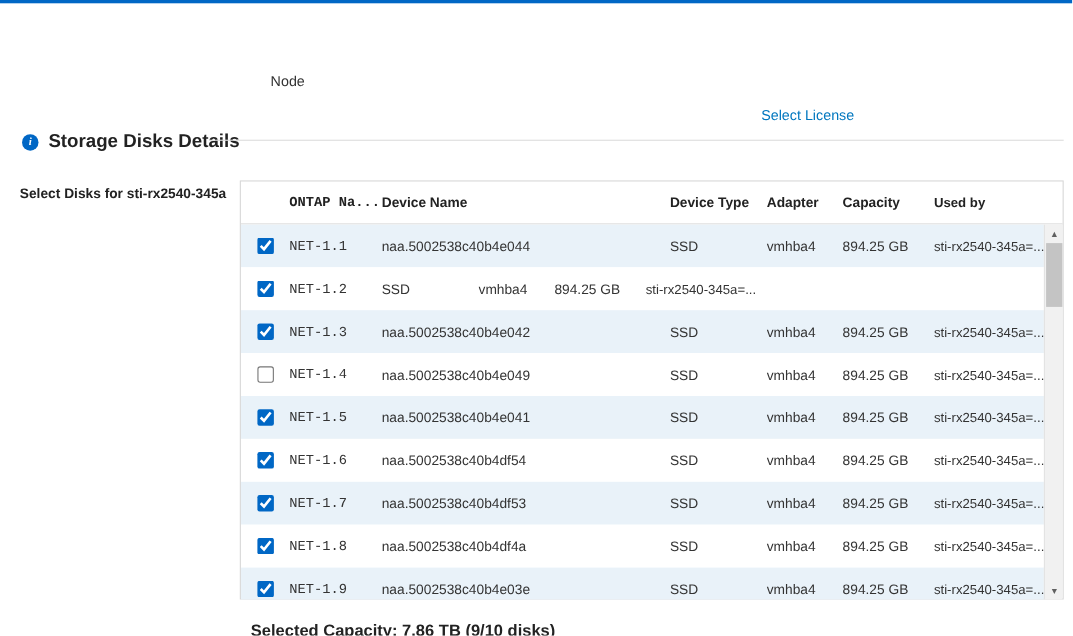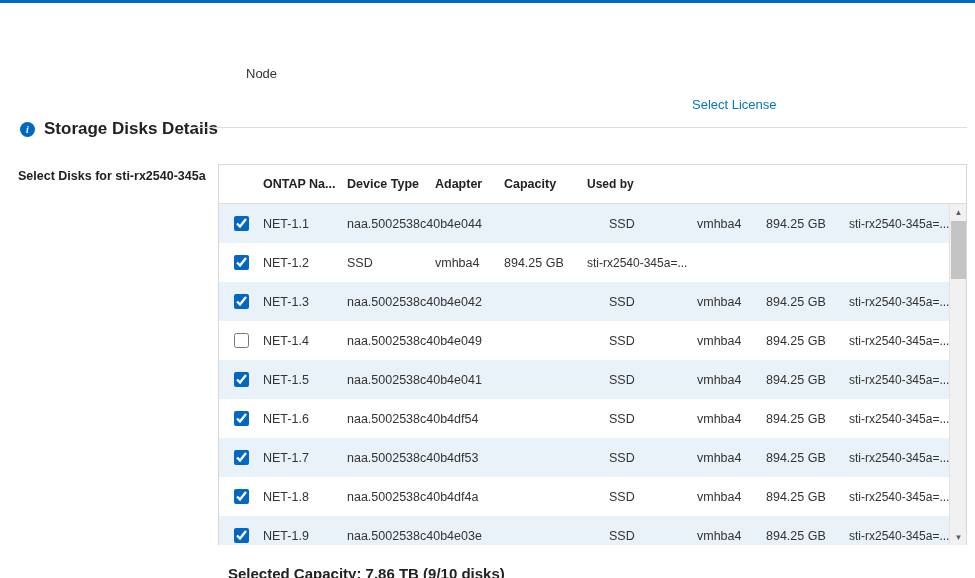--- a/index.html
+++ b/index.html
@@ -29,21 +29,21 @@
 
   
   .disk-table { position:absolute; top:164px; left:218px; width:749px; height:381px; border:1px solid #d8d8d8; background:#fff; }
   .t-header { display:flex; align-items:center; height:39px; border-bottom:1px solid #ddd; font-weight:bold; font-size:12.5px; color:#222; padding-right:17px; }
   .t-body { position:relative; height:341px; overflow:hidden; }
   .t-rows { width:calc(100% - 17px); }
   .t-row { display:flex; align-items:center; height:39px; font-size:12.5px; color:#333; background:#fff; }
   .t-row.stripe { background:var(--stripe,#E9F2F9); }
 
   .cell-check    { width:44px; display:flex; justify-content:center; align-items:center; }
-  .cell-ontap    { width:84px;  white-space:nowrap; overflow:hidden; }
+  .cell-ontap    { width:84px;  white-space:nowrap; overflow:hidden;font-family:Liberation Mono, monospace; }
   .cell-device   { width:262px; white-space:nowrap; overflow:hidden; }
   .cell-type     { width:88px;  white-space:nowrap; overflow:hidden; }
   .cell-adapter  { width:69px;  white-space:nowrap; overflow:hidden; }
   .cell-capacity { width:83px;  white-space:nowrap; overflow:hidden; }
   .cell-used     { flex:1; font-size:12px; white-space:nowrap; overflow:hidden; }
 
   .t-row input[type=checkbox] { width:15px; height:15px; accent-color:var(--accent,#0067C5); cursor:pointer; }
 
   
   .scrollbar { position:absolute; top:0; right:0; width:17px; height:341px; background:#f1f1f1; border-left:1px solid #e3e3e3; }
@@ -71,20 +71,21 @@
     <span class="section-title">Storage Disks Details</span>
   </div>
   <div class="section-divider"></div>
 
   <div class="select-disks-label">Select Disks for  sti-rx2540-345a</div>
 
   <div class="disk-table">
     <div class="t-header">
       <span class="cell-check"></span>
       <span class="cell-ontap">ONTAP Na...</span>
+      <span class="cell-device">Device Name</span>
       <span class="cell-type">Device Type</span>
       <span class="cell-adapter">Adapter</span>
       <span class="cell-capacity">Capacity</span>
       <span class="cell-used">Used by</span>
     </div>
 
     <div class="t-body">
       <div class="t-rows">
           <div class="t-row stripe">
     <span class="cell-check">

